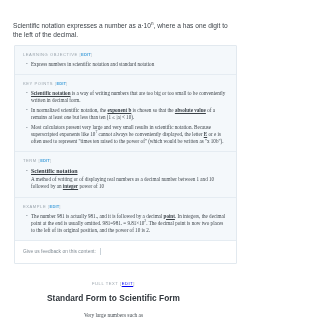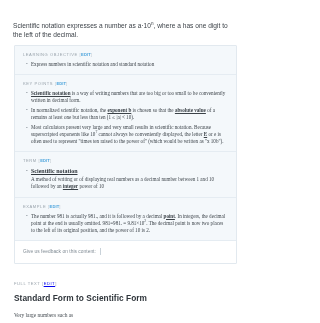--- a/index.html
+++ b/index.html
@@ -138,23 +138,24 @@
     outline: none;
     font-size: 4.8px;
     padding: 0 2px;
     font-family: "Liberation Sans", sans-serif;
     color: #5a6269;
   }
 
   
   .fulltext {
     position: absolute;
-    left: 14px;
+    left: 2px;
     top: 274px;
     width: 223px;
+    text-align: center;
   }
   .ft-head {
     font-family: "Liberation Sans", sans-serif;
     font-size: 4.1px;
     letter-spacing: 0.55px;
     color: #9aa4ad;
     text-transform: uppercase;
     margin-bottom: 7px;
     white-space: nowrap;
   }

